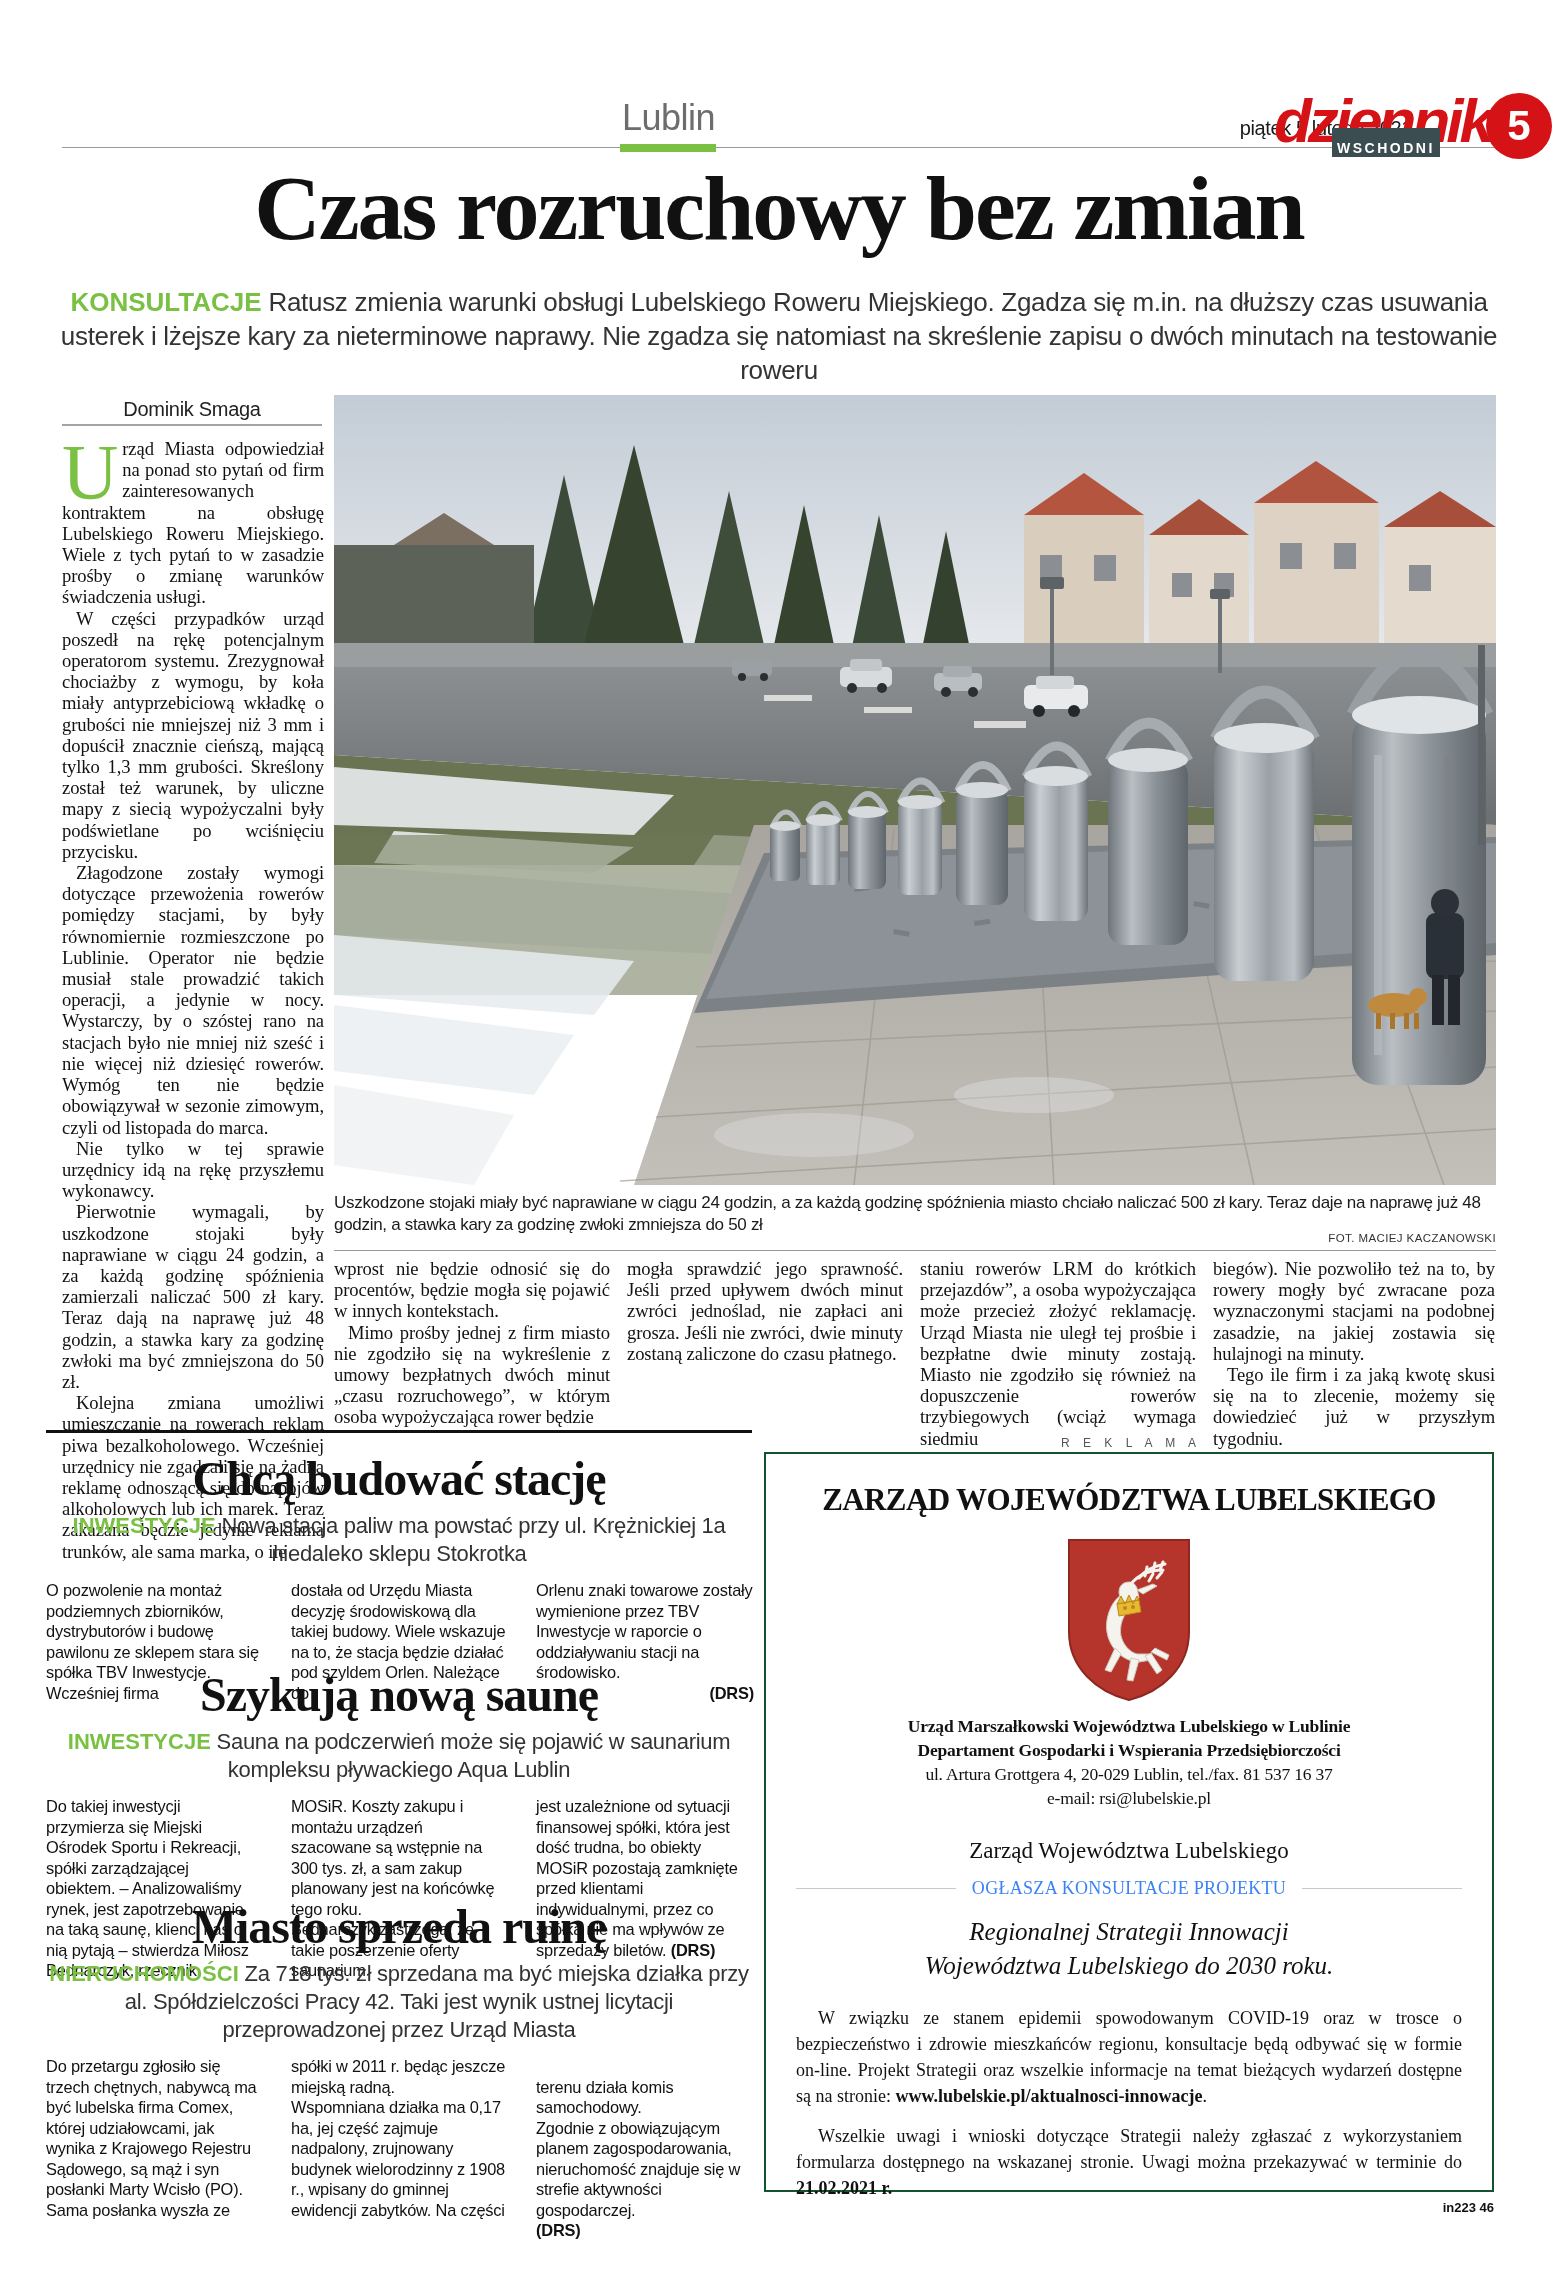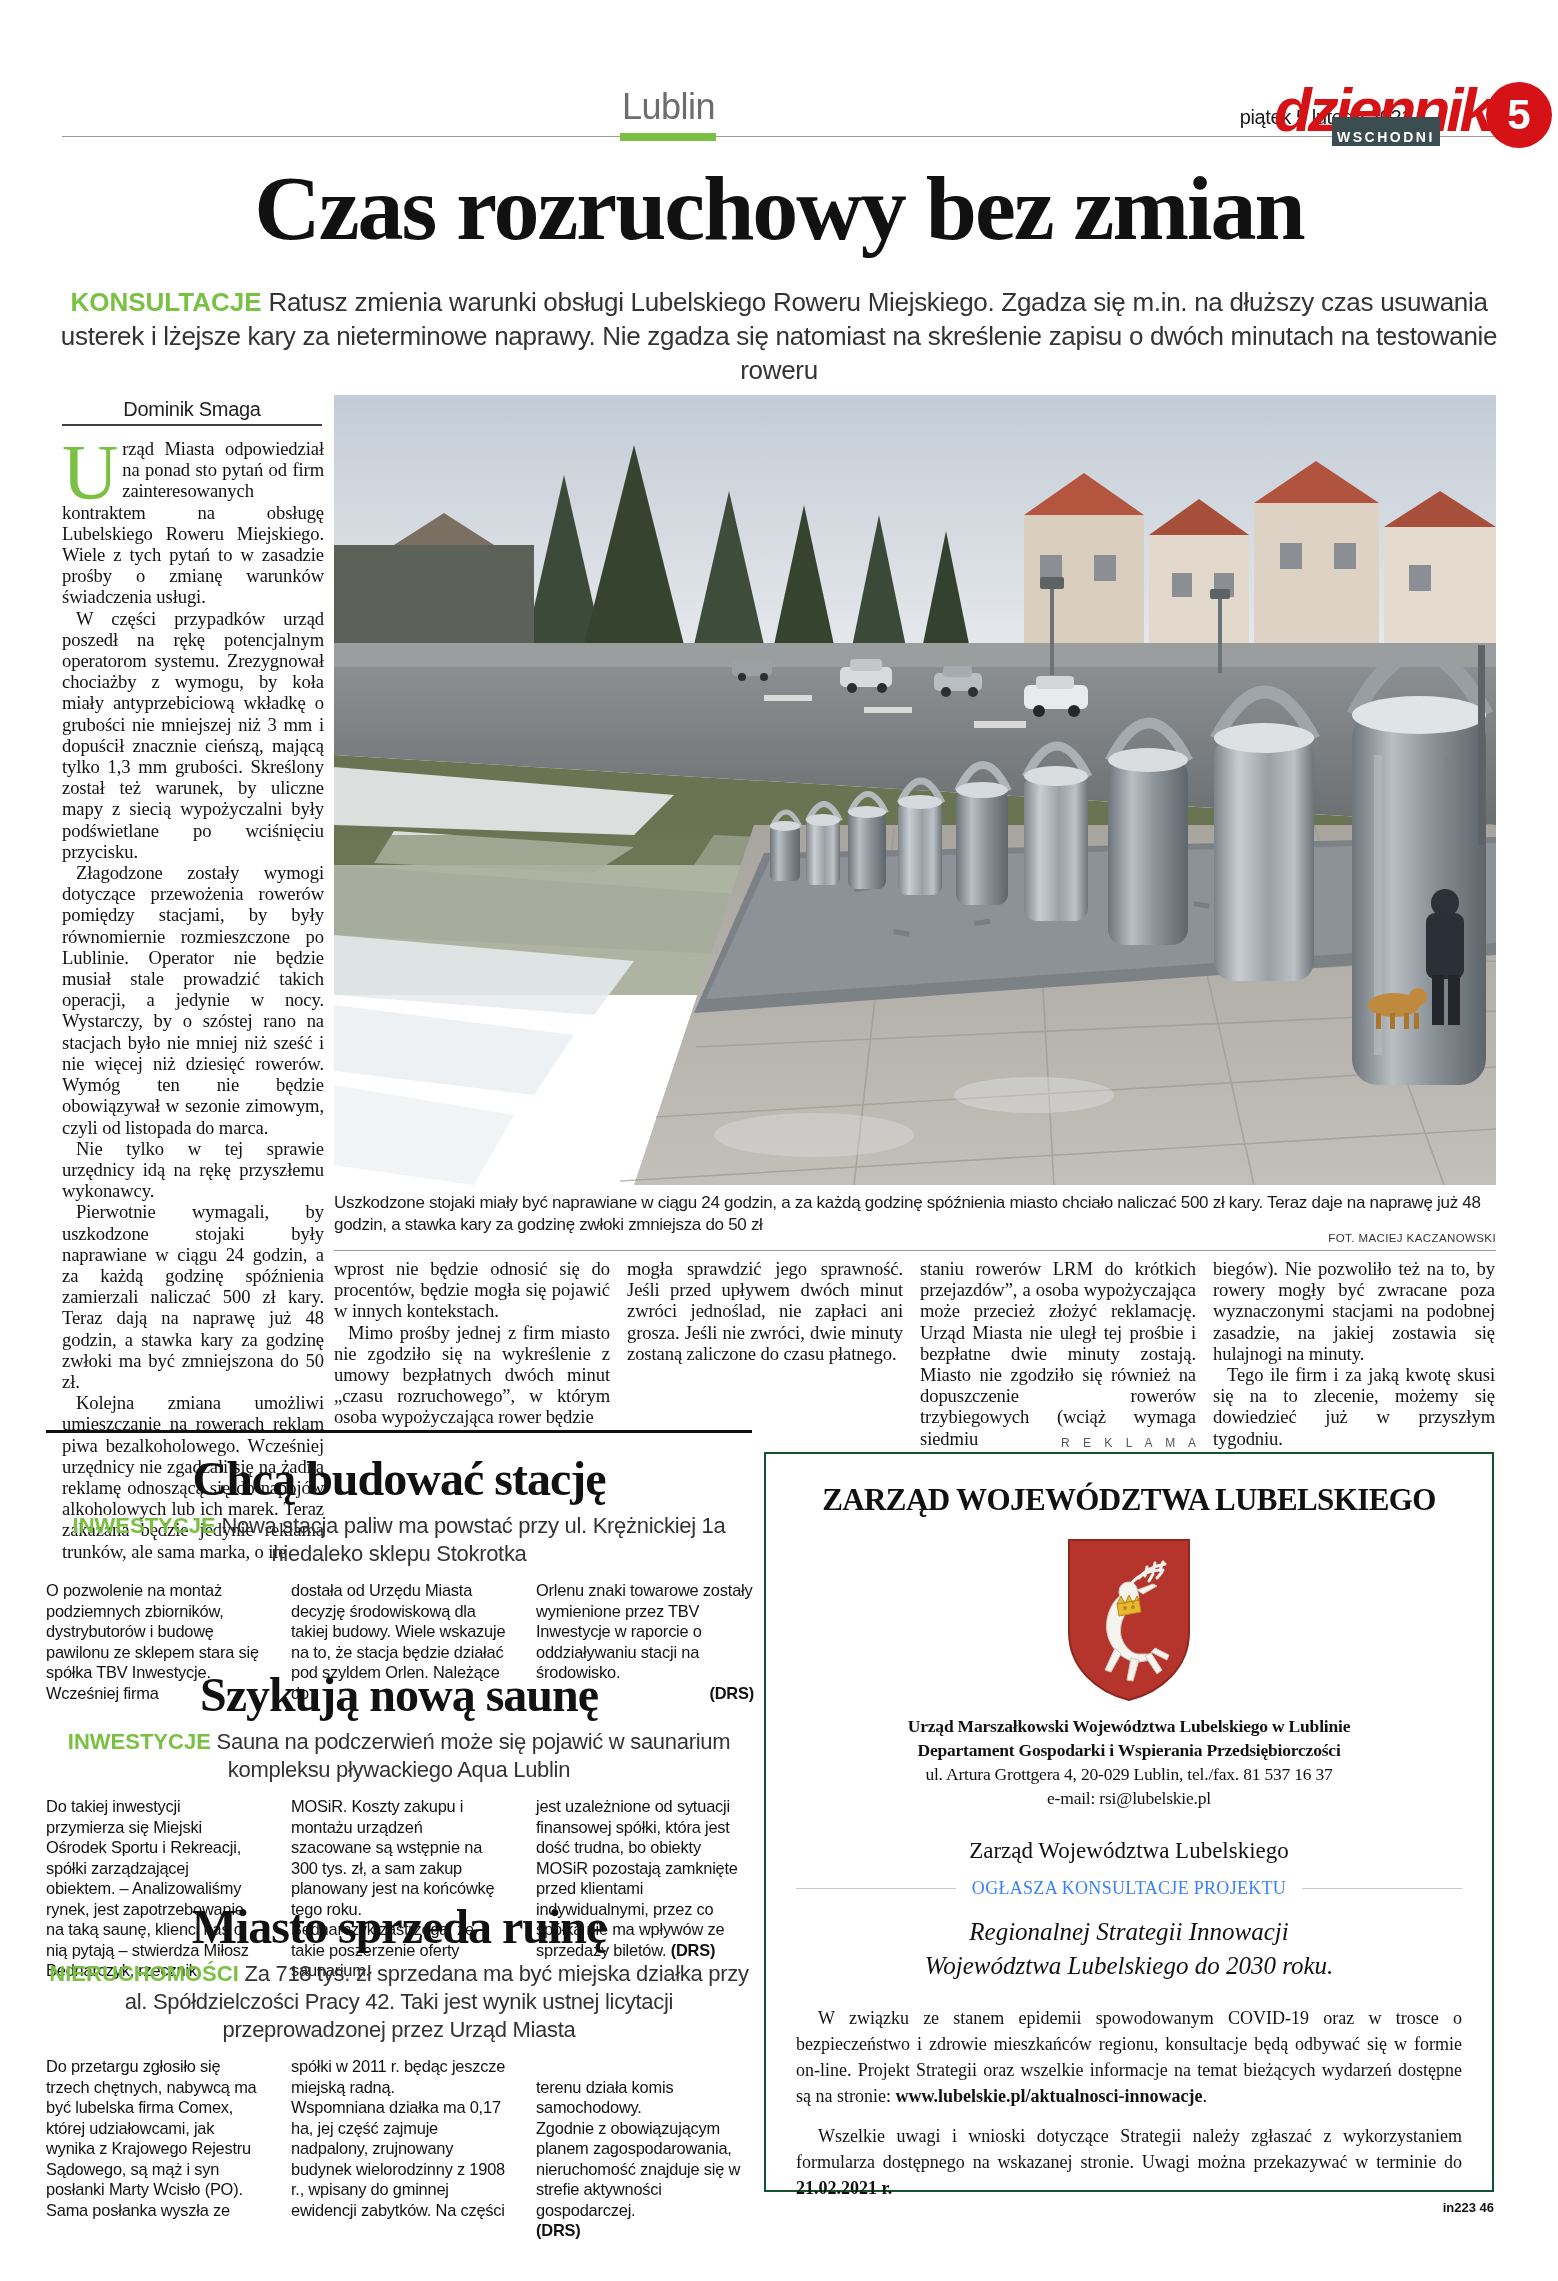--- a/index.html
+++ b/index.html
@@ -6,21 +6,21 @@
   html,body{margin:0;padding:0;background:#ffffff;}
   body{
     width:1558px;height:2281px;
     font-family:"Liberation Serif", serif;
     color:#111;
     -webkit-font-smoothing:antialiased;
   }
   .page{position:relative;width:1558px;height:2281px;overflow:hidden;background:#fff;}
 
   
-  .masthead{position:absolute;left:62px;top:84px;width:1434px;height:70px;}
+  .masthead{position:absolute;left:62px;top:95px;width:1434px;height:70px;}
   .mh-rule{position:absolute;left:0;top:52px;width:1434px;height:1px;background:#9a9a9a;}
   .mh-section{position:absolute;left:560px;top:2px;font-family:"Liberation Sans",sans-serif;
     font-size:36px;color:#6d6d6d;letter-spacing:-0.5px;font-weight:300;}
   .mh-greenbar{position:absolute;left:558px;top:49px;width:96px;height:8px;background:#7ac143;}
   .mh-date{position:absolute;left:900px;top:22px;width:450px;text-align:right;
     font-family:"Liberation Sans",sans-serif;font-size:20px;color:#1a1a1a;letter-spacing:-0.4px;}
   .mh-logo{position:absolute;left:1212px;top:-5px;height:62px;}
   .mh-logo-word{font-family:"Liberation Sans",sans-serif;font-weight:bold;font-style:italic;
     font-size:62px;color:#d51317;letter-spacing:-4px;line-height:62px;}
   .mh-badge{position:absolute;left:58px;top:38px;background:#3c4d52;color:#fff;
@@ -37,21 +37,21 @@
 
   
   .lede{position:absolute;left:58px;top:285px;width:1442px;text-align:center;
     font-family:"Liberation Sans",sans-serif;font-size:26px;line-height:34px;
     color:#333;font-weight:300;letter-spacing:-0.3px;}
   .lede .kicker{color:#7ac143;font-weight:bold;letter-spacing:0;}
 
   
   .byline{position:absolute;left:62px;top:398px;width:260px;text-align:center;
     font-family:"Liberation Sans",sans-serif;font-size:20px;color:#222;
-    border-bottom:2px solid #404040;padding-bottom:3px;letter-spacing:-0.3px;}
+    border-bottom:2px solid #a3a3a3;padding-bottom:3px;letter-spacing:-0.3px;}
 
   .col1{position:absolute;left:62px;top:438px;width:262px;
     font-size:18.6px;line-height:21.2px;text-align:justify;letter-spacing:-0.1px;}
   .col1 p{margin:0;text-indent:14px;}
   .col1 p.first{text-indent:0;}
   .dropcap{float:left;font-size:78px;line-height:64px;color:#7ac143;
     font-weight:normal;margin:2px 4px -4px 0;font-family:"Liberation Serif",serif;}
 
   
   .photo{position:absolute;left:334px;top:395px;width:1162px;height:790px;overflow:hidden;}

